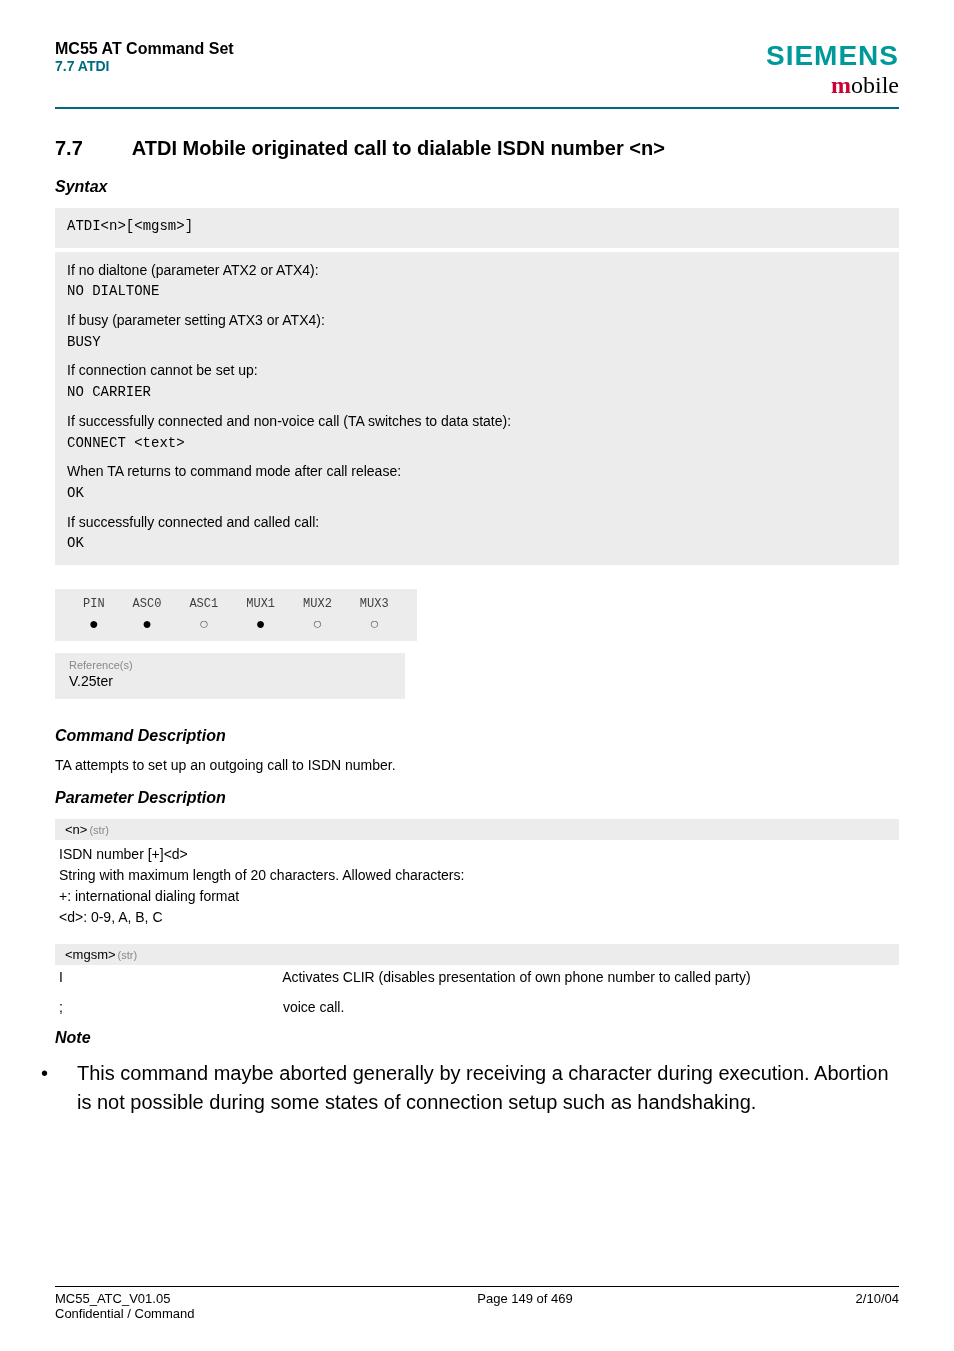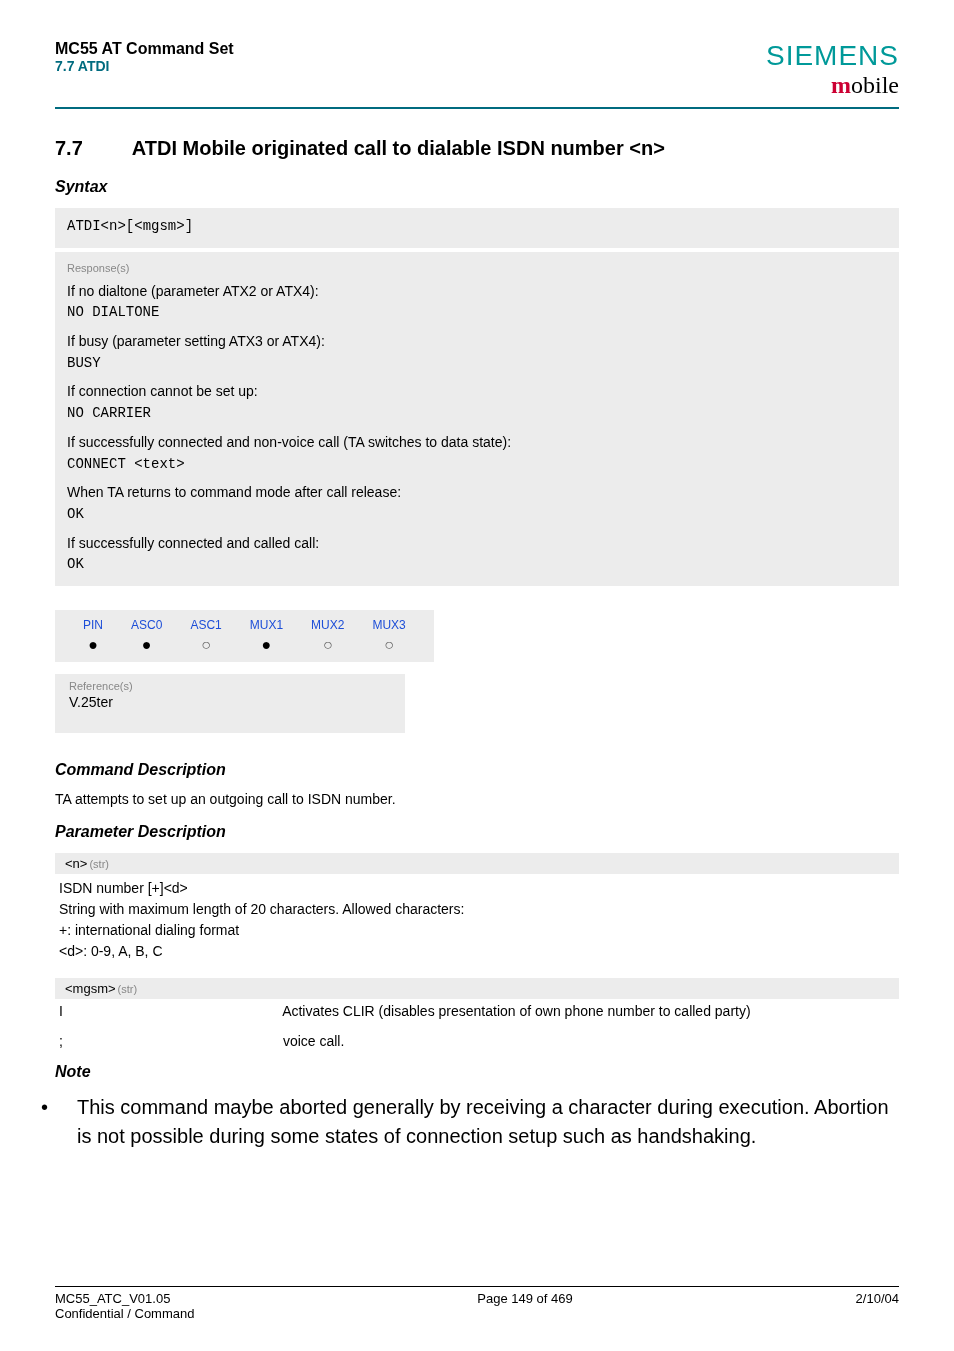--- a/index.html
+++ b/index.html
@@ -16,21 +16,21 @@
     display: flex;
     justify-content: space-between;
     align-items: flex-start;
     margin-bottom: 8px;
   }
   .header-left { font-weight: bold; font-size: 16px; }
   .header-sub { font-size: 14px; color: #006b7f; font-weight: bold; }
   .logo { text-align: right; }
   .logo-siemens {
     font-family: Arial, sans-serif;
-    font-weight: 400;
+    font-weight: 700;
     font-size: 28px;
     letter-spacing: 1px;
     color: #009999;
   }
   .logo-mobile {
     font-family: Georgia, serif;
     font-size: 24px;
     font-weight: 400;
     color: #000;
   }
@@ -75,36 +75,37 @@
   .indicator-table {
     background: #ececec;
     display: inline-block;
     padding: 6px 14px 6px 14px;
     margin-bottom: 8px;
   }
   .indicator-table table { border-collapse: collapse; }
   .indicator-table th {
     font-weight: normal;
     font-size: 12px;
-    color: #1d4ed8;
+    color: #404040;
     padding: 2px 14px;
     text-align: left;
+    font-family: Liberation Mono, monospace;
   }
   .indicator-table td {
     text-align: center;
     padding: 2px 14px;
     font-size: 16px;
   }
   .dot-filled::before { content: "\25CF"; color: #000; }
   .dot-empty::before { content: "\25CB"; color: #666; }
   .ref-box {
     background: #ececec;
     display: inline-block;
     min-width: 350px;
-    padding: 6px 14px 23px 14px;
+    padding: 6px 14px 10px 14px;
     font-size: 14px;
   }
   .ref-label { color: #888; font-size: 11px; margin-bottom: 2px; }
   p.body-text { font-size: 14px; margin-bottom: 16px; }
   .param-tag-row {
     background: #ececec;
     padding: 3px 10px;
     font-size: 11px;
     color: #888;
     margin-bottom: 4px;
@@ -174,21 +175,20 @@
 
 <h3 class="italic-head">Syntax</h3>
 
 <div class="gray-box">
   <div class="cmd-line">
     <span>ATDI</span><span>&lt;n&gt;</span><span>[</span><span>&lt;mgsm&gt;</span><span>]</span>
   </div>
 </div>
 
 <div class="gray-box">
-  <div class="box-label">Response(s)</div>
   <div class="resp-block">
     <div>If no dialtone (parameter ATX2 or ATX4):</div>
     <div class="cmd-line">NO DIALTONE</div>
   </div>
   <div class="resp-block">
     <div>If busy (parameter setting ATX3 or ATX4):</div>
     <div class="cmd-line">BUSY</div>
   </div>
   <div class="resp-block">
     <div>If connection cannot be set up:</div>

